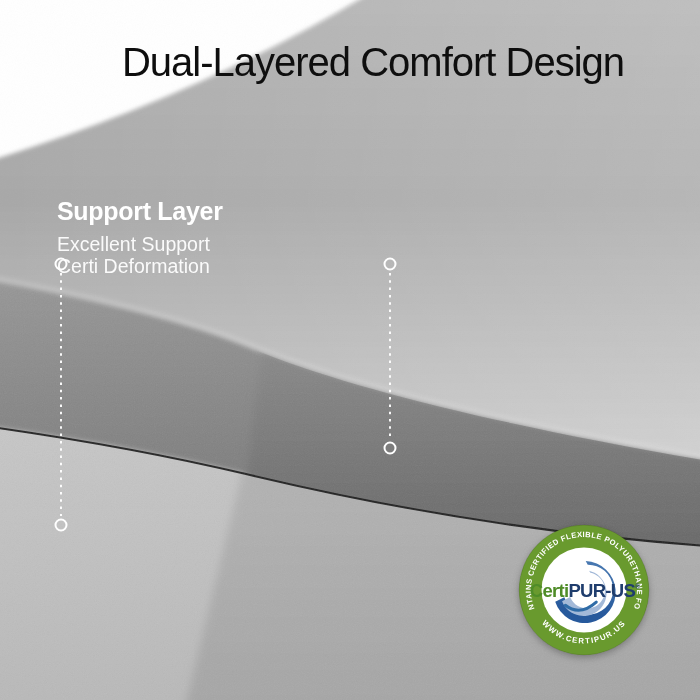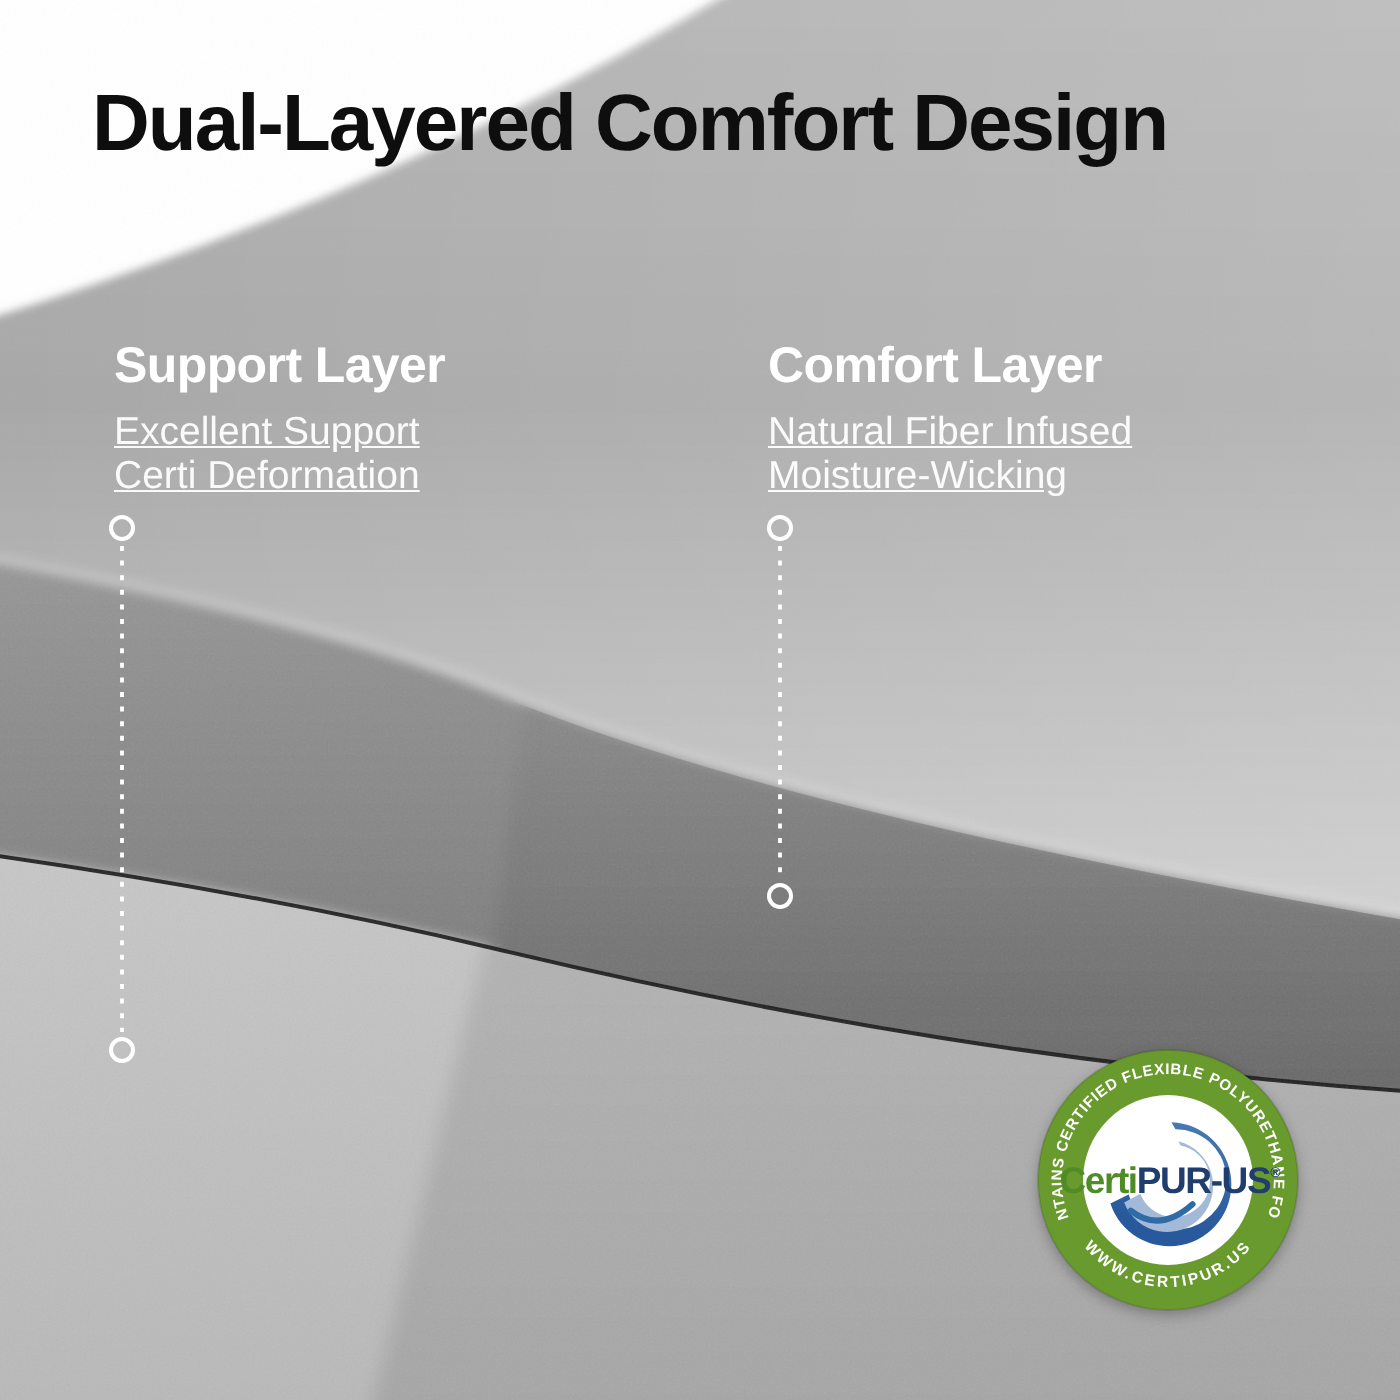--- a/index.html
+++ b/index.html
@@ -3,31 +3,31 @@
 <meta charset="utf-8">
 <title>Dual-Layered Comfort Design</title>
 <style>
   html,body{margin:0;padding:0;background:#ffffff;}
   .stage{
     position:relative;width:700px;height:700px;overflow:hidden;background:#ffffff;
     font-family:"Liberation Sans", sans-serif;
   }
   .stage svg.scene{position:absolute;left:0;top:0;}
   .page-title{
-    position:absolute;left:0;right:0;top:42px;
-    font-size:40px;font-weight:bold;letter-spacing:-1px;color:#0e0e0e;line-height:1;padding-left:46px;
+    position:absolute;left:0;right:0;top:42px;text-align:center;
+    font-size:40px;font-weight:normal;letter-spacing:-1px;color:#0e0e0e;line-height:1;padding-left:46px;
   }
-  .ann{position:absolute;color:#ffffff;}
+  .ann{position:absolute;color:#ffffff;margin-top:28px;}
   .ann-support{left:57px;top:170px;}
   .ann-comfort{left:384px;top:170px;}
   .ann h3{
     margin:0 0 9px 0;font-size:25px;font-weight:bold;letter-spacing:-0.3px;line-height:1.05;color:#ffffff;
   }
   .ann p{
-    margin:0;font-size:19.5px;line-height:22px;font-weight:normal;color:rgba(255,255,255,0.94);text-decoration:underline;
+    margin:0;font-size:19.5px;line-height:22px;font-weight:normal;color:rgba(255,255,255,0.94);
   }
 </style>
 </head>
 <body>
 
 <div class="stage">
 
   <svg class="scene" width="700" height="700" viewBox="0 0 700 700">
     <defs>
       <linearGradient id="topSurf" gradientUnits="userSpaceOnUse" x1="0" y1="0" x2="0" y2="480">
@@ -148,19 +148,14 @@
   </svg>
 
   <div class="page-title">Dual-Layered Comfort Design</div>
 
   <div class="ann ann-support">
     <h3>Support Layer</h3>
     <p>Excellent Support</p>
     <p>Certi Deformation</p>
   </div>
 
-  <div class="ann ann-comfort">
-    <h3>Comfort Layer</h3>
-    <p>Natural Fiber Infused</p>
-    <p>Moisture-Wicking</p>
-  </div>
 
 </div>
 
 </body></html>

